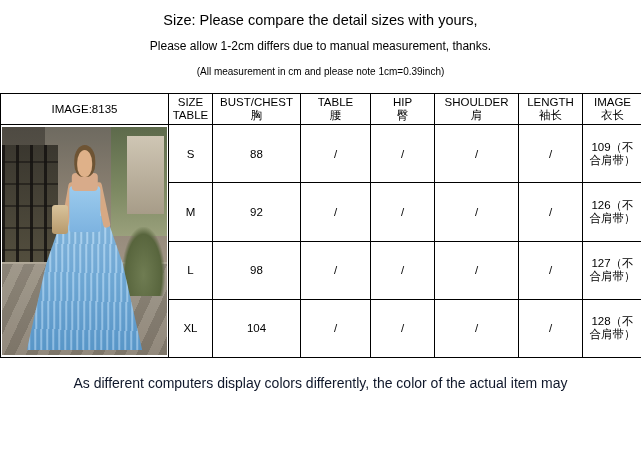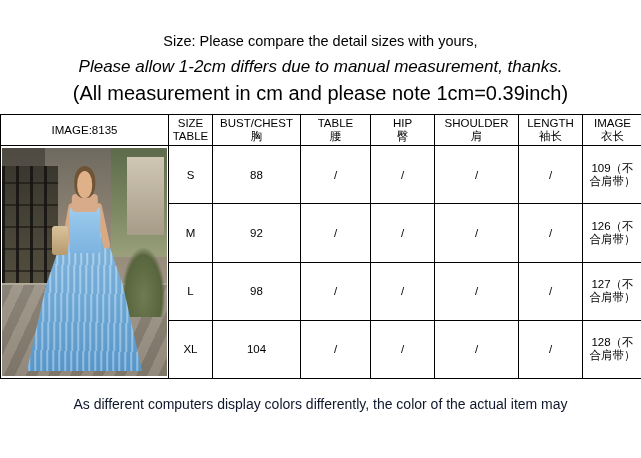--- a/index.html
+++ b/index.html
@@ -14,32 +14,32 @@
     color: #000000;
     overflow: hidden;
   }
   .page {
     position: relative;
     width: 641px;
     height: 458px;
     box-sizing: border-box;
   }
   .header-block {
-    padding: 28px 8px 4px 8px;
+    padding: 7px 8px 4px 8px;
     text-align: center;
   }
   .header-line {
     font-size: 14.5px;
     line-height: 26px;
     color: #000;
     white-space: nowrap;
   }
   .header-line.l1 { font-size: 14.5px; }
-  .header-line.l2 { font-size: 17px; font-style: italic; }
-  .header-line.l3 { font-size: 20px; }
+  .header-line.l2 { font-size: 12px; }
+  .header-line.l3 { font-size: 10px; }
 
   table.size-table {
     border-collapse: collapse;
     width: 625px;
     margin: 4px auto 0 auto;
     table-layout: fixed;
   }
   table.size-table td, table.size-table th {
     border: 1px solid #000000;
     font-size: 11.5px;

